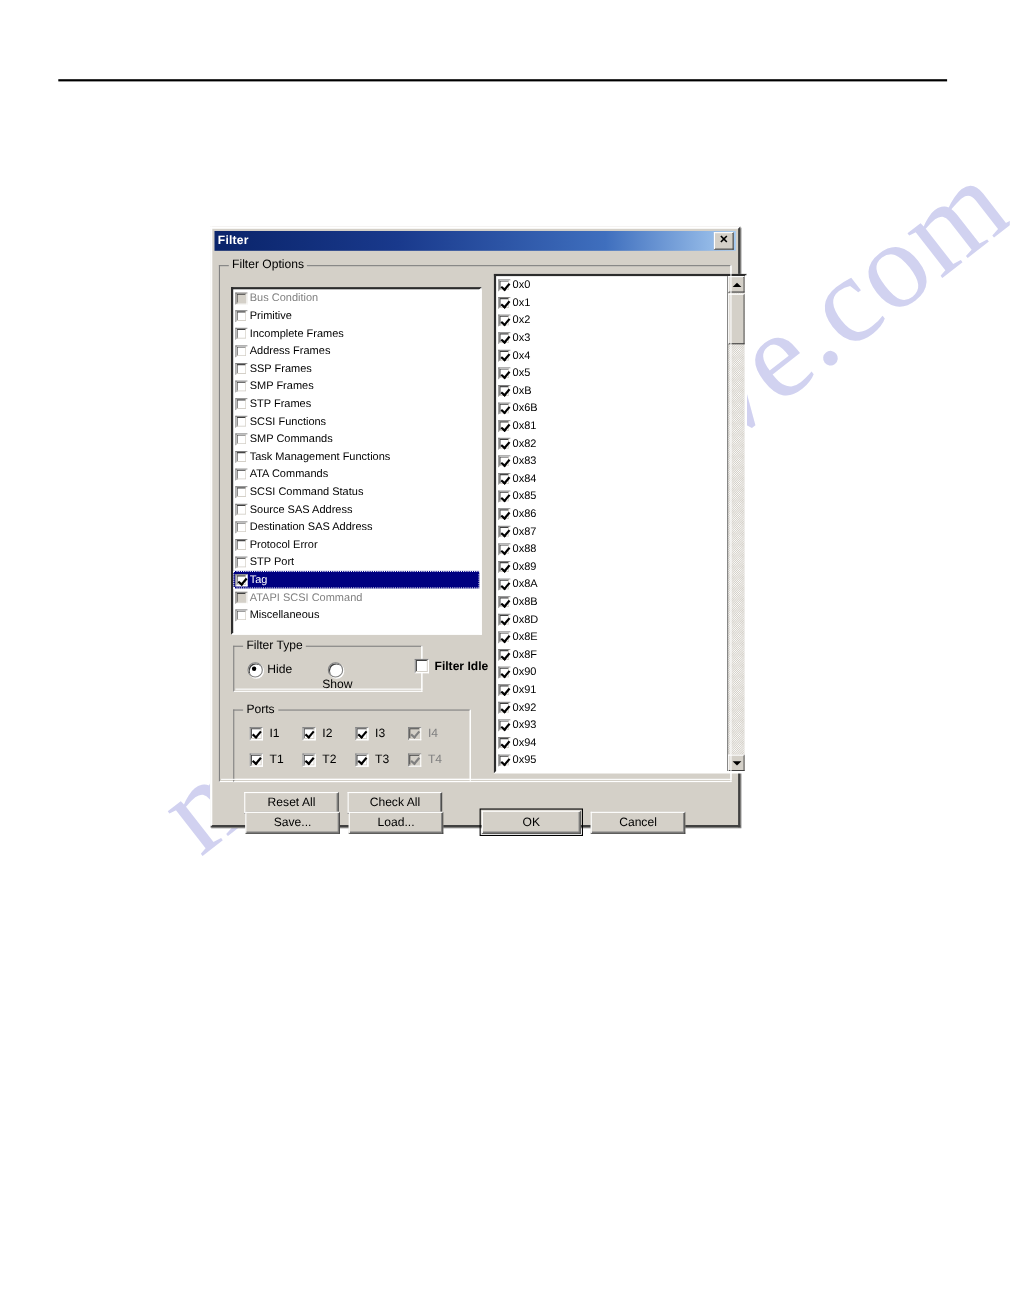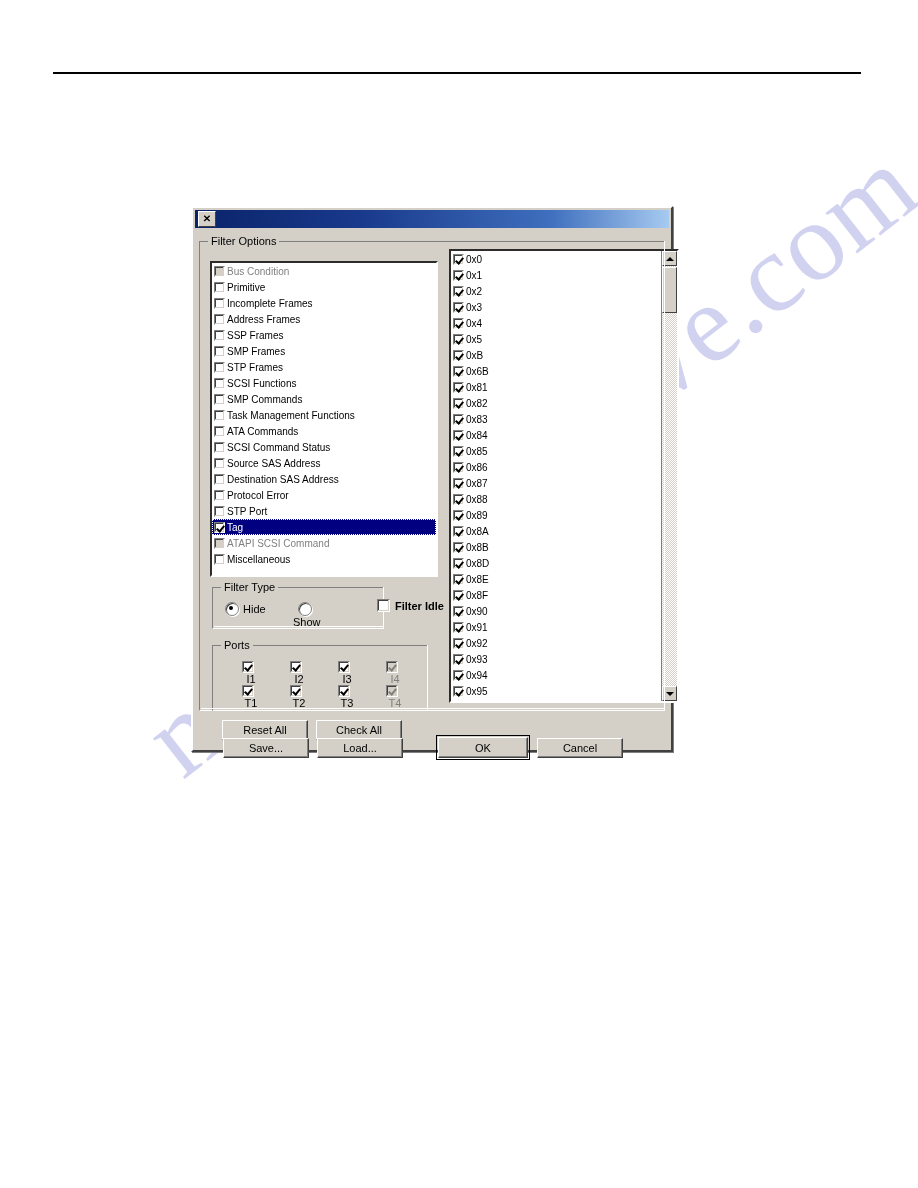--- a/index.html
+++ b/index.html
@@ -328,37 +328,37 @@
     position: absolute;
     left: 14px;
     display: flex;
     align-items: center;
     font-size: 11px;
   }
   #ports-row-i { top: 15px; }
   #ports-row-t { top: 39px; }
   .port-item {
     display: flex;
-    align-items: center;
+    align-items: flex-start;
     width: 48px;
     cursor: default;
-    flex-direction: column;
   }
   .port-item .cb { width: 12px; height: 12px; margin-right: 6px; }
   .port-item.disabled { color: #808080; }
 </style>
 </head>
 <body>
 
 <div class="page-rule"></div>
 <div class="watermark">manualsarchive.com</div>
 
 <div class="win">
 
   <div class="titlebar">
+    <span class="title-text">Filter</span>
     <span class="title-close">✕</span>
   </div>
 
   <div class="client">
 
     <div class="group" id="grp-filter-options">
       <span class="legend">Filter Options</span>
 
       <div class="listbox" id="list-options">
           <div class="opt-row disabled">

